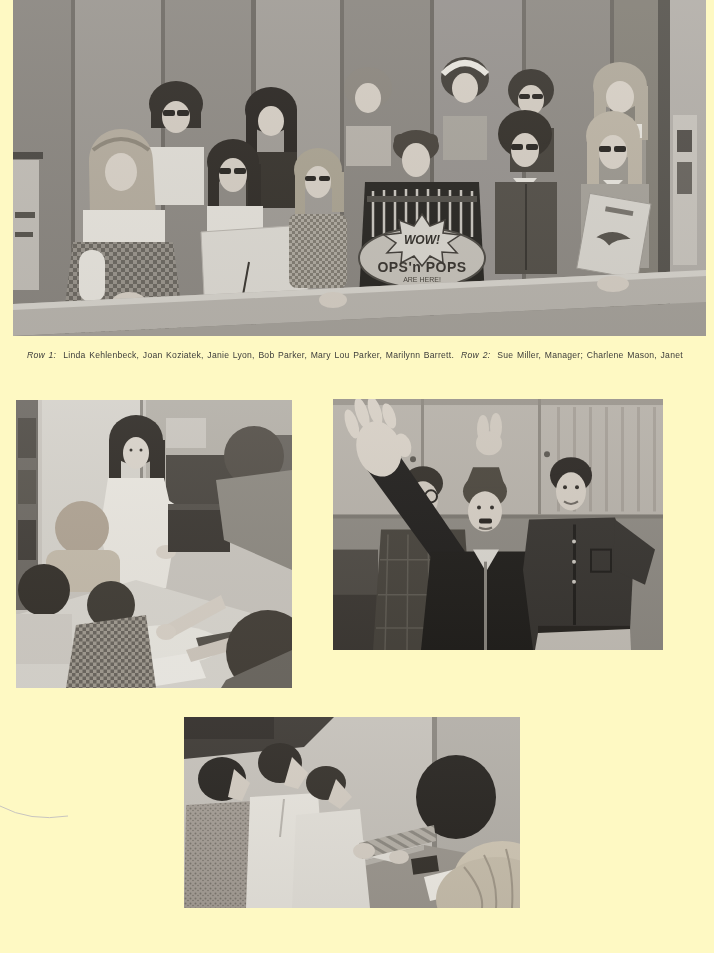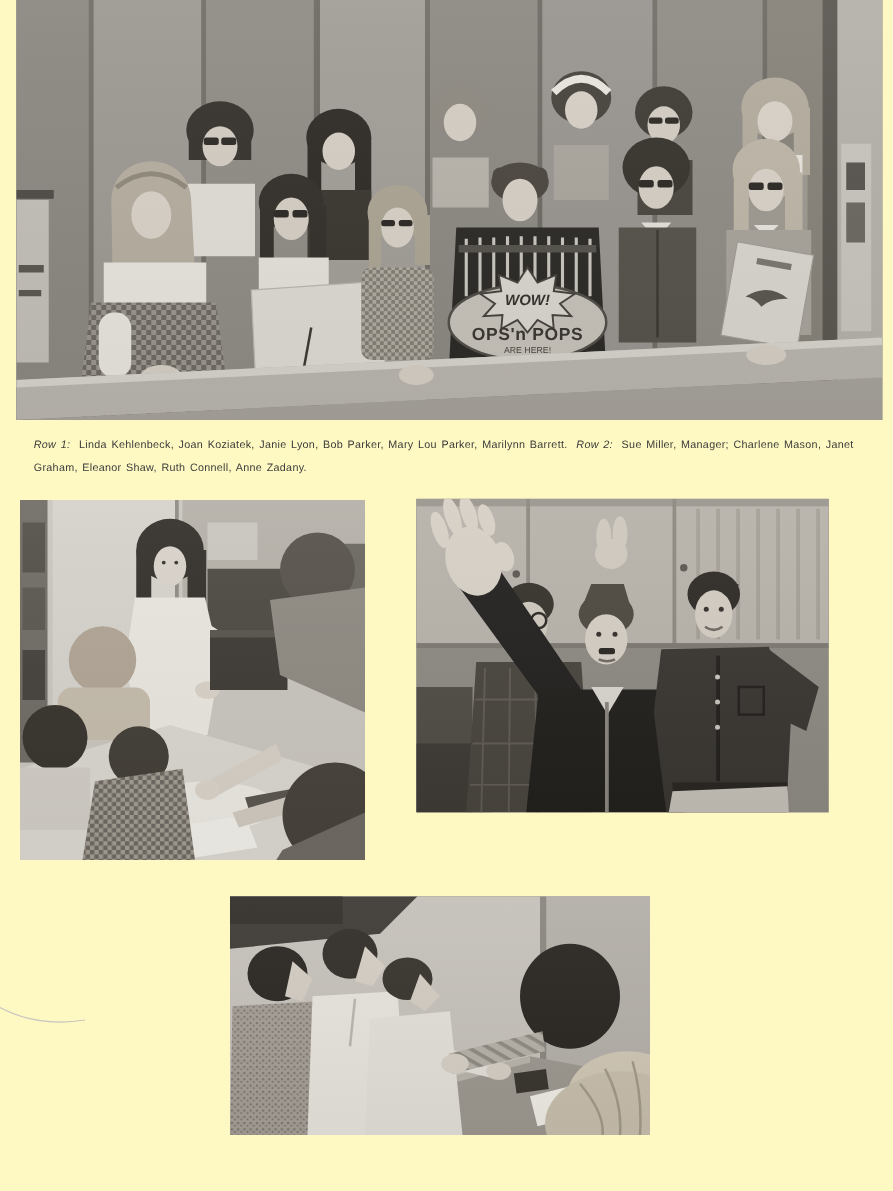--- a/index.html
+++ b/index.html
@@ -221,23 +221,20 @@
         <ellipse cx="320" cy="300" rx="14" ry="8" fill="#d5cec4"></ellipse>
       </g>
       <rect x="0" y="0" width="693" height="336" fill="url(#tone)"></rect>
     </svg>
   </div>
 
   <div class="caption">
     <div class="cap-line">
       <span class="cap-label">Row 1:</span><span class="gap"></span><span>Linda Kehlenbeck, Joan Koziatek, Janie Lyon, Bob Parker, Mary Lou Parker, Marilynn Barrett.</span><span class="gap"></span><span class="cap-label">Row 2:</span><span class="gap"></span><span>Sue  Miller, Manager; Charlene Mason, Janet</span>
     </div>
-    <div class="cap-line">
-      <span>Graham, Eleanor Shaw, Ruth Connell, Anne Zadany.</span>
-    </div>
   </div>
 
   <div class="photo" id="photo-mid-left">
     <svg viewBox="0 0 276 288" preserveAspectRatio="none">
       <defs>
         <pattern id="chkC" width="7" height="7" patternUnits="userSpaceOnUse">
           <rect width="7" height="7" fill="#a29c92"></rect>
           <rect width="3.5" height="3.5" fill="#6d6861"></rect>
           <rect x="3.5" y="3.5" width="3.5" height="3.5" fill="#6d6861"></rect>
         </pattern>

